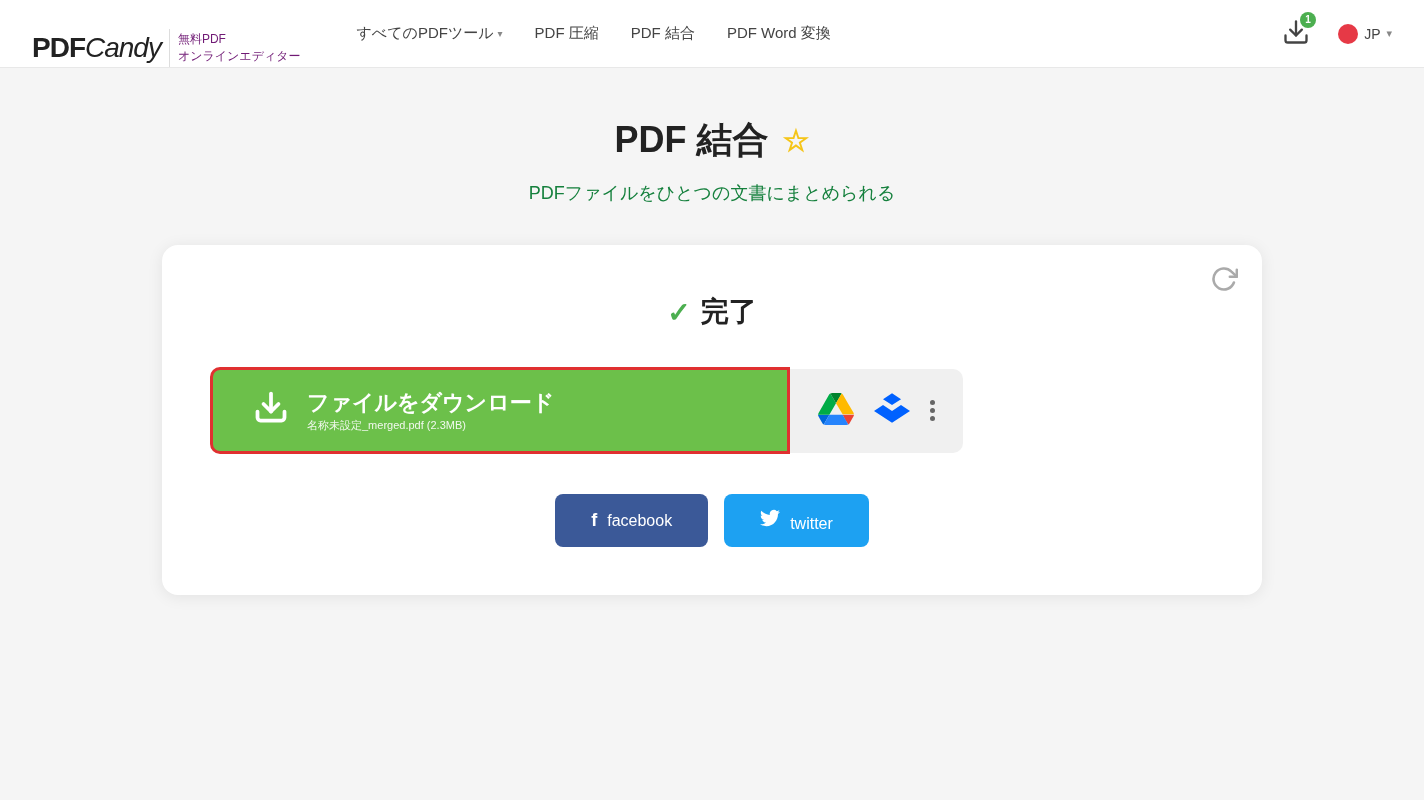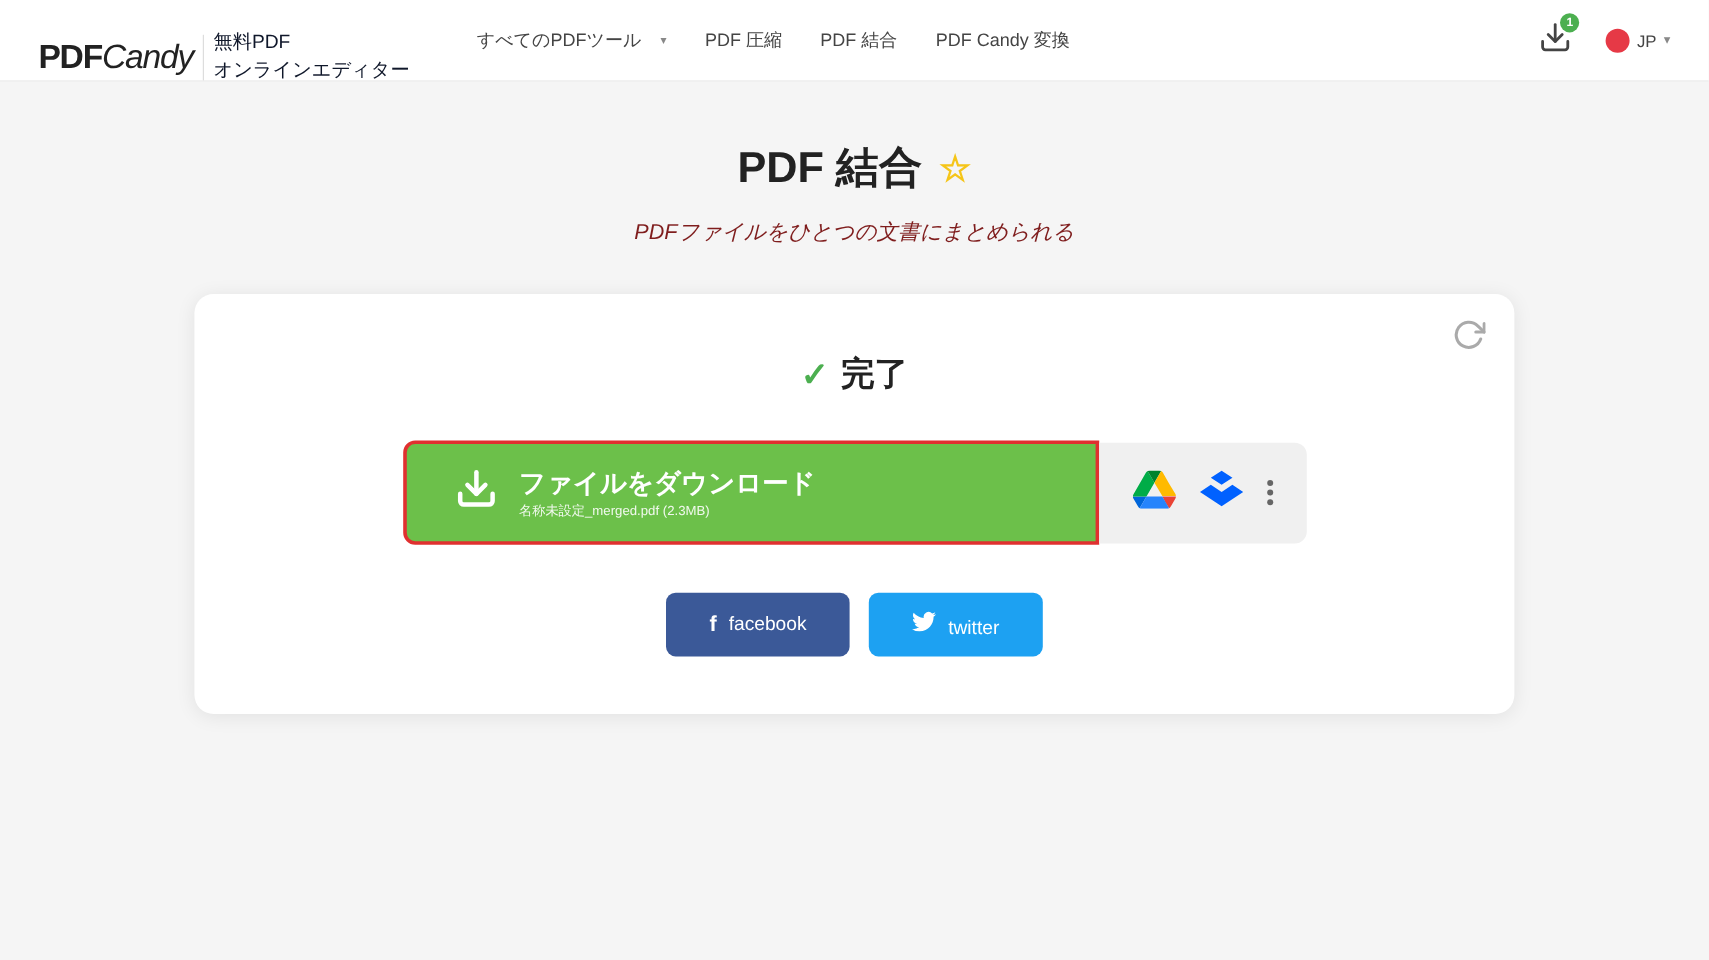--- a/index.html
+++ b/index.html
@@ -35,38 +35,38 @@
     .logo-text span {
       font-style: italic;
       font-weight: 400;
     }
     .logo-divider {
       width: 1px;
       height: 38px;
       background: #ddd;
     }
     .logo-subtitle {
-      font-size: 16px;
-      color: #0f172a;
+      font-size: 12px;
+      color: #701a75;
       line-height: 1.4;
     }
     .nav {
       display: flex;
       align-items: center;
       gap: 32px;
       margin-left: 32px;
       flex: 1;
     }
     .nav-item {
       font-size: 15px;
       color: #444;
       cursor: pointer;
       display: flex;
       align-items: center;
-      gap: 16px;
+      gap: 4px;
     }
     .nav-item .chevron {
       font-size: 10px;
       color: #888;
     }
     .header-right {
       display: flex;
       align-items: center;
       gap: 16px;
       margin-left: auto;
@@ -123,23 +123,22 @@
       align-items: center;
       gap: 14px;
       margin-bottom: 16px;
     }
     .star-icon {
       color: #f5c518;
       font-size: 30px;
     }
     .page-subtitle {
       font-size: 18px;
-      color: #7f1d1d;
+      color: #15803d;
       margin-bottom: 40px;
-      font-style: italic;
     }
 
     
     .card {
       background: #fff;
       border-radius: 16px;
       box-shadow: 0 2px 16px rgba(0,0,0,0.08);
       width: 1100px;
       padding: 48px 48px 48px;
       position: relative;
@@ -177,21 +176,20 @@
     .success-msg {
       font-size: 16px;
       color: #666;
     }
 
     
     .download-row {
       display: flex;
       align-items: center;
       gap: 0;
-      justify-content: center;
       margin-bottom: 40px;
     }
     .download-btn {
       background: #6cc04a;
       border: 3px solid #e03030;
       border-radius: 10px 0 0 10px;
       color: #fff;
       display: flex;
       align-items: center;
       gap: 18px;
@@ -318,21 +316,21 @@
       <span>すべてのPDFツール</span>
       <span class="chevron">▾</span>
     </div>
     <div class="nav-item">
       <span>PDF 圧縮</span>
     </div>
     <div class="nav-item">
       <span>PDF 結合</span>
     </div>
     <div class="nav-item">
-      <span>PDF Candy 変換</span>
+      <span>PDF Word 変換</span>
     </div>
   </nav>
 
   <div class="header-right">
     <div class="download-icon-btn">
       <svg width="28" height="28" viewBox="0 0 24 24" fill="none" stroke="#444" stroke-width="2" stroke-linecap="round" stroke-linejoin="round">
         <path d="M21 15v4a2 2 0 0 1-2 2H5a2 2 0 0 1-2-2v-4"></path>
         <polyline points="7 10 12 15 17 10"></polyline>
         <line x1="12" y1="15" x2="12" y2="3"></line>
       </svg>

